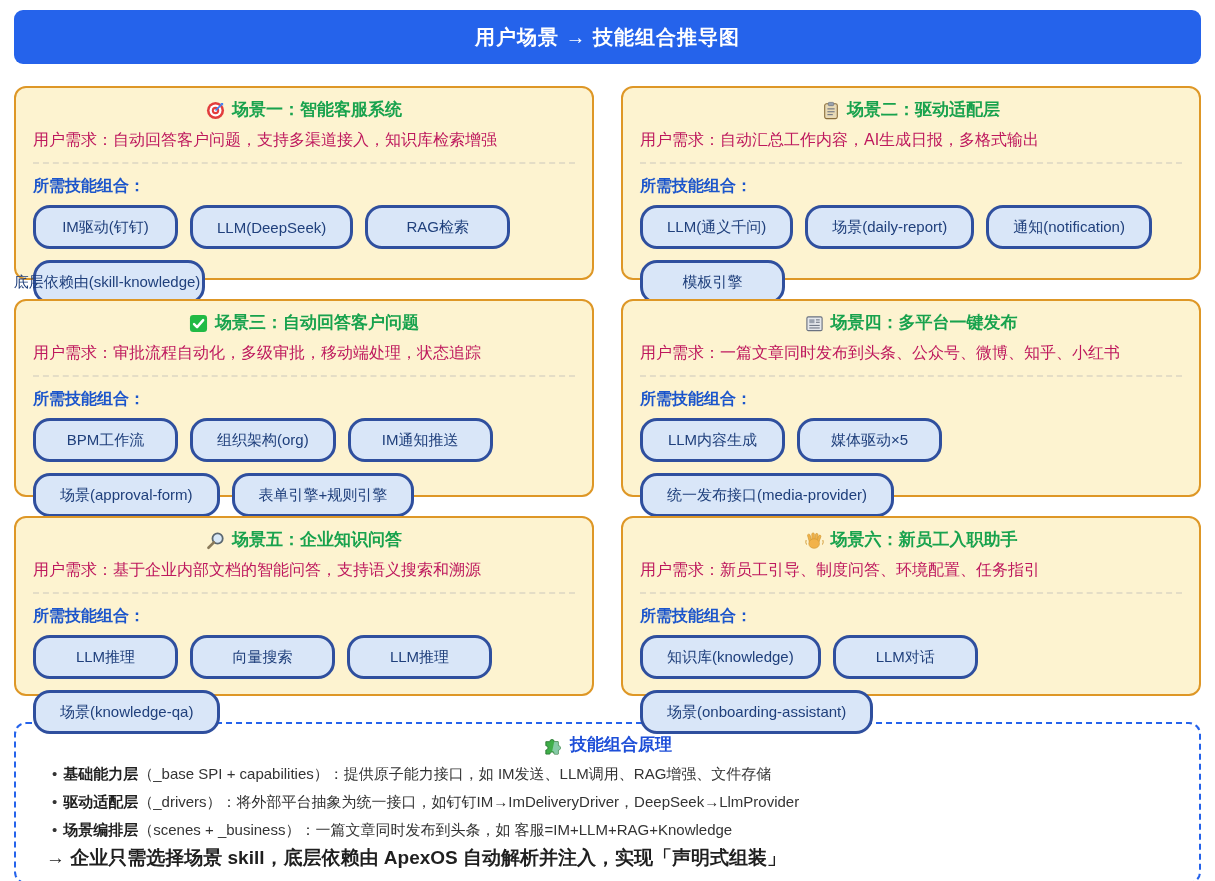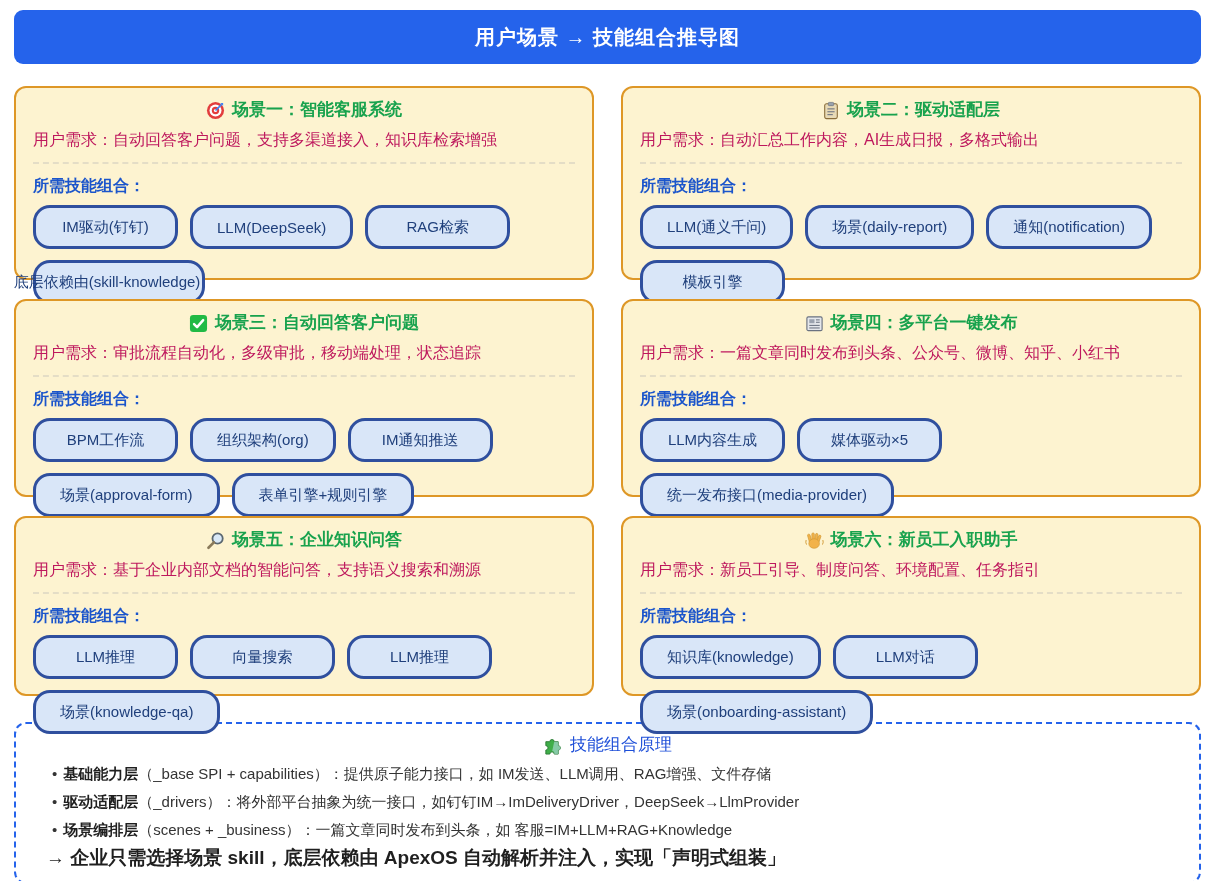--- a/index.html
+++ b/index.html
@@ -52,21 +52,21 @@
   .pill-overflow span { position:relative; left:-12px; white-space:nowrap; }
 
   
   .principle {
     margin-top:26px; background:#fff;
     border:2.5px dashed #2563eb; border-radius:12px;
     padding:6px 30px 10px;
   }
   .p-title {
     display:flex; align-items:center; justify-content:center; gap:8px;
-    font-size:17px; font-weight:normal; color:#1d4ed8; line-height:30px;
+    font-size:17px; font-weight:bold; color:#1d4ed8; line-height:30px;
   }
   .p-item { font-size:15px; line-height:28px; color:#333; padding-left:6px; }
   .p-item .bullet { margin-right:6px; }
   .p-item .term { font-weight:bold; color:#1f1f1f; }
   .p-conclusion { font-size:19px; line-height:28px; font-weight:bold; color:#1f1f1f; }
 </style>
 </head>
 <body>
 
 <div class="wrap">

